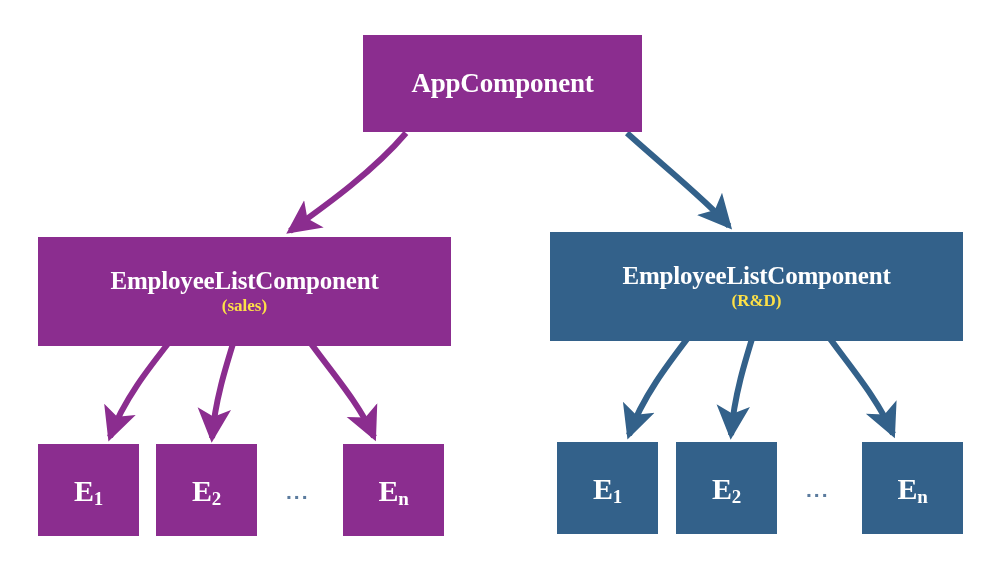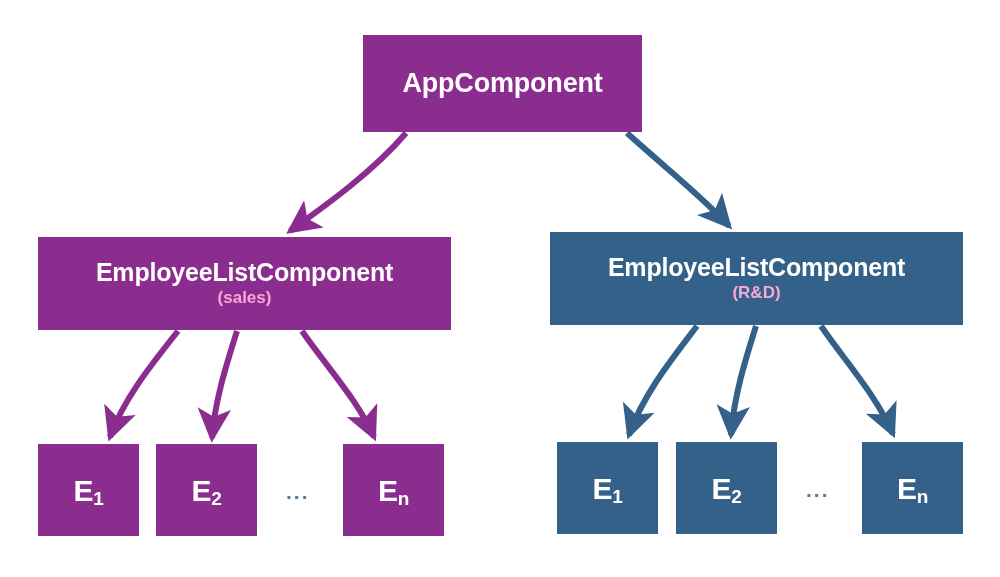--- a/index.html
+++ b/index.html
@@ -24,43 +24,44 @@
     pointer-events: none;
   }
   .node {
     position: absolute;
     box-sizing: border-box;
     display: flex;
     flex-direction: column;
     justify-content: center;
     text-align: center;
     color: #ffffff;
+    font-family: Liberation Serif, serif;
   }
   .node-title {
     font-weight: bold;
     color: #ffffff;
     line-height: 1.1;
     letter-spacing: -0.2px;
   }
   .node-sub {
     font-weight: bold;
-    color: #f9a8d4;
+    color: #fde047;
     line-height: 1.1;
     margin-top: 3px;
   }
   
   #node-root {
     left: 363px;
     top: 35px;
     width: 279px;
     height: 97px;
   }
   #node-root .node-title { font-size: 27px; }
   
-  .node-mid { height: 93px; }
+  .node-mid { height: 109px; }
   #node-sales { left: 38px; top: 237px; width: 413px; }
   #node-rnd   { left: 550px; top: 232px; width: 413px; }
   .node-mid .node-title { font-size: 25px; }
   .node-mid .node-sub   { font-size: 17px; }
   
   .node-leaf {
     width: 101px;
     height: 92px;
   }
   .node-leaf .node-title {

